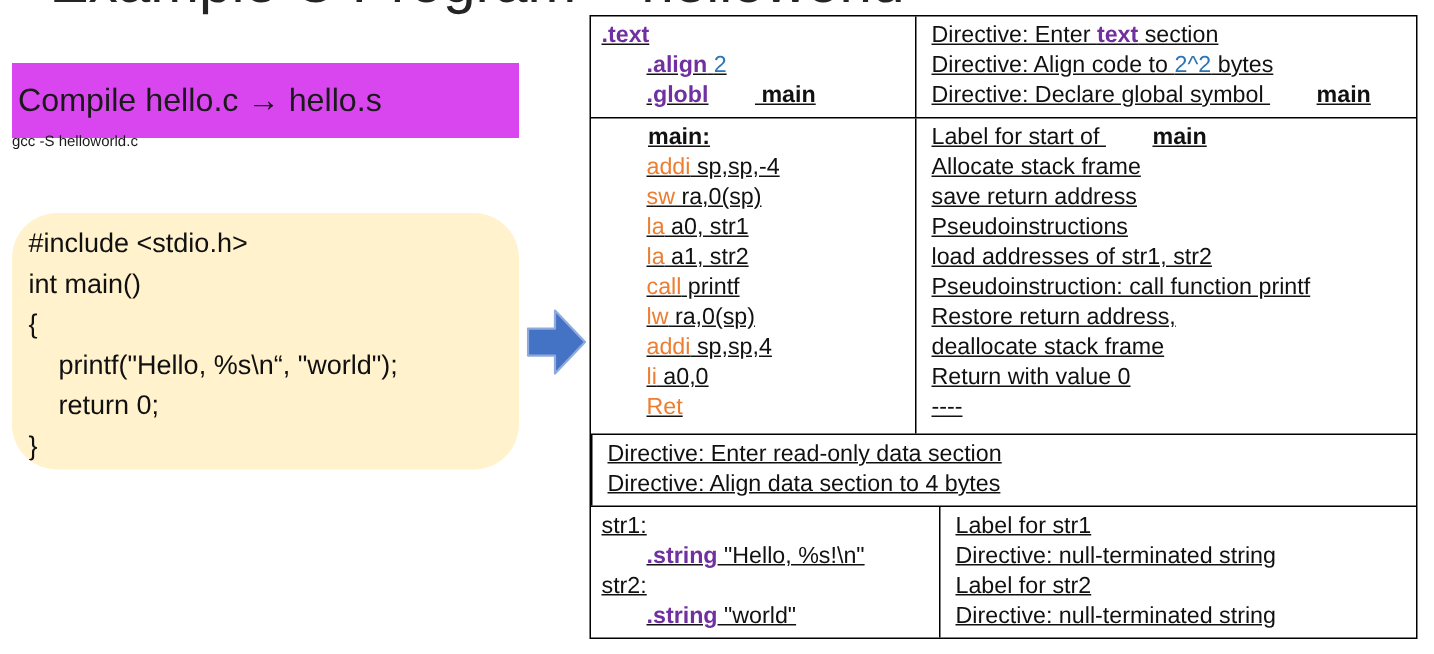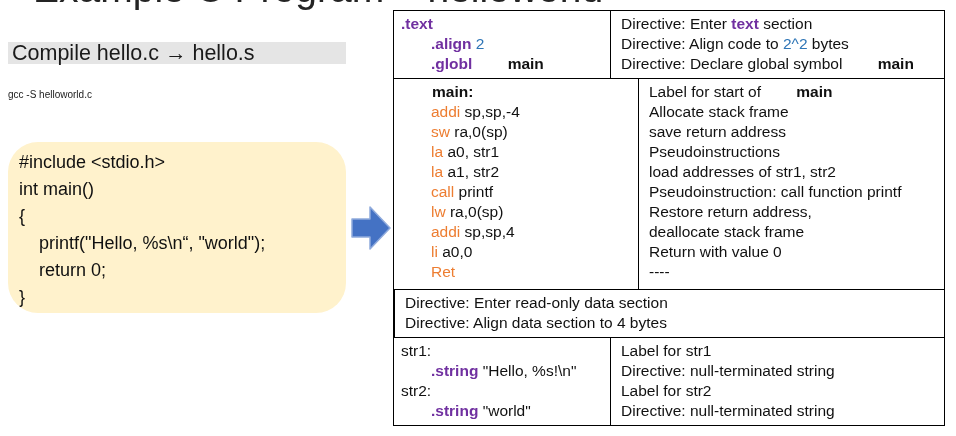--- a/index.html
+++ b/index.html
@@ -10,42 +10,42 @@
   
   .title-clip{
     position:absolute;top:0;left:0;width:820px;height:12px;overflow:hidden;
   }
   .title-clip .title-text{
     display:block;margin-top:-33px;padding-left:33px;
     font-size:39px;line-height:44px;color:#242424;white-space:pre;
   }
   
   .compile-banner{
-    position:absolute;left:8px;top:42px;width:338px;height:22px;
-    background:#e5e5e5;display:flex;align-items:center;
+    position:absolute;left:8px;top:42px;width:338px;height:50px;
+    background:#d946ef;display:flex;align-items:center;
     font-size:21.5px;color:#1a1a1a;padding-left:4px;box-sizing:border-box;
   }
   .gcc-line{
     position:absolute;left:8px;top:89px;font-size:10px;color:#1a1a1a;
   }
   .c-code-block{
     position:absolute;left:8px;top:142px;width:338px;height:171px;
     background:#FFF2CC;box-sizing:border-box;padding:7px 0 0 11px;
     overflow:hidden;
     border-radius:30px;
   }
   .c-line{font-size:18px;line-height:27px;white-space:pre;color:#101010;}
   
   .arrow-wrap{position:absolute;left:351px;top:205px;width:40px;height:46px;}
   
   .asm-table{
     position:absolute;left:393px;top:10px;width:552px;box-sizing:border-box;
     border:1.5px solid #000;background:#fff;
   }
-  .t-row{display:grid;grid-template-columns:216px 1fr;border-top:1.5px solid #000;}
+  .t-row{display:grid;grid-template-columns:216px 1fr;border-top:1.5px solid #000;text-decoration:underline;}
   .t-row:first-child{border-top:none;}
   .asm-cell{padding:3px 4px 4px 7px;box-sizing:border-box;}
   .desc-cell{border-left:1.5px solid #000;padding:3px 6px 4px 10px;box-sizing:border-box;}
   .line{font-size:15.5px;line-height:20px;white-space:pre;color:#111;}
   .line.ind{padding-left:30px;}
   .s-dir{color:#7030A0;font-weight:700;}
   .s-op{color:#ED7D31;}
   .s-num{color:#2E75B6;}
   .s-b{font-weight:700;margin-left:31px;}
   .s-p{}
@@ -84,21 +84,21 @@
         <div class="line"><span class="s-dir">.text</span></div>
         <div class="line ind"><span class="s-dir">.align</span><span class="s-p"> </span><span class="s-num">2</span></div>
         <div class="line ind"><span class="s-dir">.globl</span><span class="s-b"> main</span></div>
       </div>
       <div class="desc-cell">
         <div class="line"><span class="s-p">Directive: Enter </span><span class="s-dir">text</span><span class="s-p"> section</span></div>
         <div class="line"><span class="s-p">Directive: Align code to </span><span class="s-num">2^2</span><span class="s-p"> bytes</span></div>
         <div class="line"><span class="s-p">Directive: Declare global symbol </span><span class="s-b">main</span></div>
       </div>
     </div>
-    <div class="t-row" style="min-height: 210px; gap: 28px;">
+    <div class="t-row" style="min-height: 210px;">
       <div class="asm-cell">
         <div class="line"><span class="s-b">main:</span></div>
         <div class="line ind"><span class="s-op">addi</span><span class="s-p"> sp,sp,-4</span></div>
         <div class="line ind"><span class="s-op">sw</span><span class="s-p"> ra,0(sp)</span></div>
         <div class="line ind"><span class="s-op">la</span><span class="s-p"> a0, str1</span></div>
         <div class="line ind"><span class="s-op">la</span><span class="s-p"> a1, str2</span></div>
         <div class="line ind"><span class="s-op">call</span><span class="s-p"> printf</span></div>
         <div class="line ind"><span class="s-op">lw</span><span class="s-p"> ra,0(sp)</span></div>
         <div class="line ind"><span class="s-op">addi</span><span class="s-p"> sp,sp,4</span></div>
         <div class="line ind"><span class="s-op">li</span><span class="s-p"> a0,0</span></div>
@@ -116,21 +116,21 @@
         <div class="line"><span class="s-p">Return with value 0</span></div>
         <div class="line"><span class="s-p">----</span></div>
       </div>
     </div>
     <div class="t-row" style="min-height: 46px;">
       <div class="desc-cell">
         <div class="line"><span class="s-p">Directive: Enter read-only data section</span></div>
         <div class="line"><span class="s-p">Directive: Align data section to 4 bytes</span></div>
       </div>
     </div>
-    <div class="t-row" style="min-height: 87px;">
+    <div class="t-row" style="min-height: 87px; gap: 16px;">
       <div class="asm-cell">
         <div class="line"><span class="s-p">str1:</span></div>
         <div class="line ind"><span class="s-dir">.string</span><span class="s-p"> "Hello, %s!\n"</span></div>
         <div class="line"><span class="s-p">str2:</span></div>
         <div class="line ind"><span class="s-dir">.string</span><span class="s-p"> "world"</span></div>
       </div>
       <div class="desc-cell">
         <div class="line"><span class="s-p">Label for str1</span></div>
         <div class="line"><span class="s-p">Directive: null-terminated string</span></div>
         <div class="line"><span class="s-p">Label for str2</span></div>

